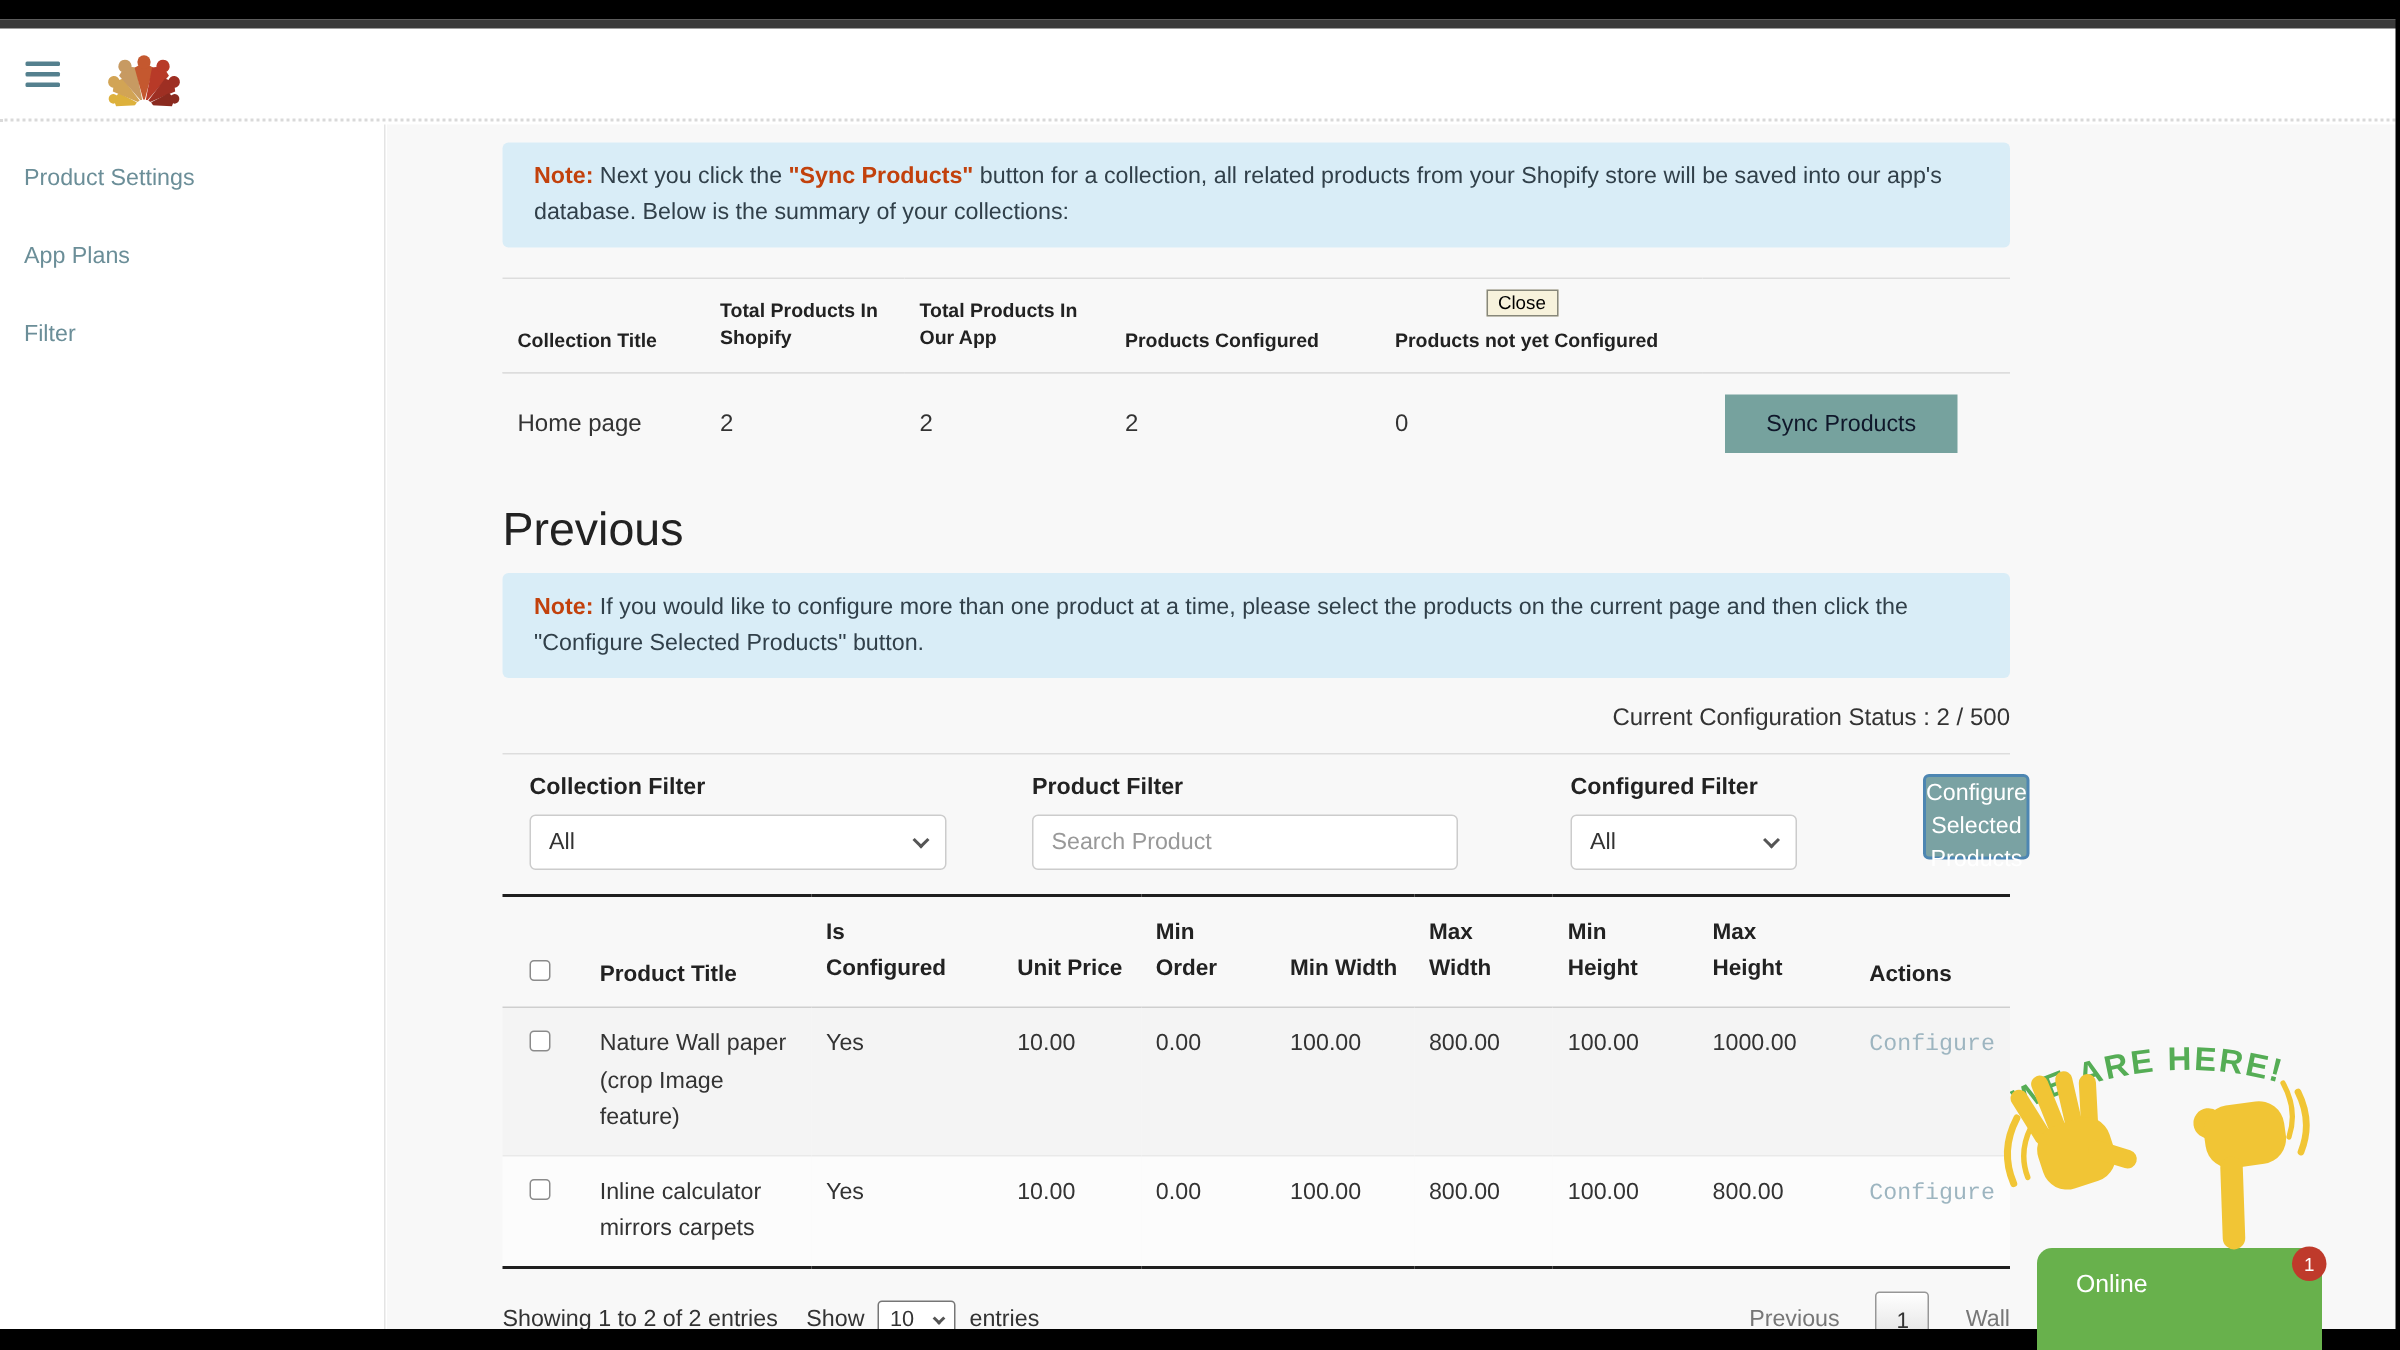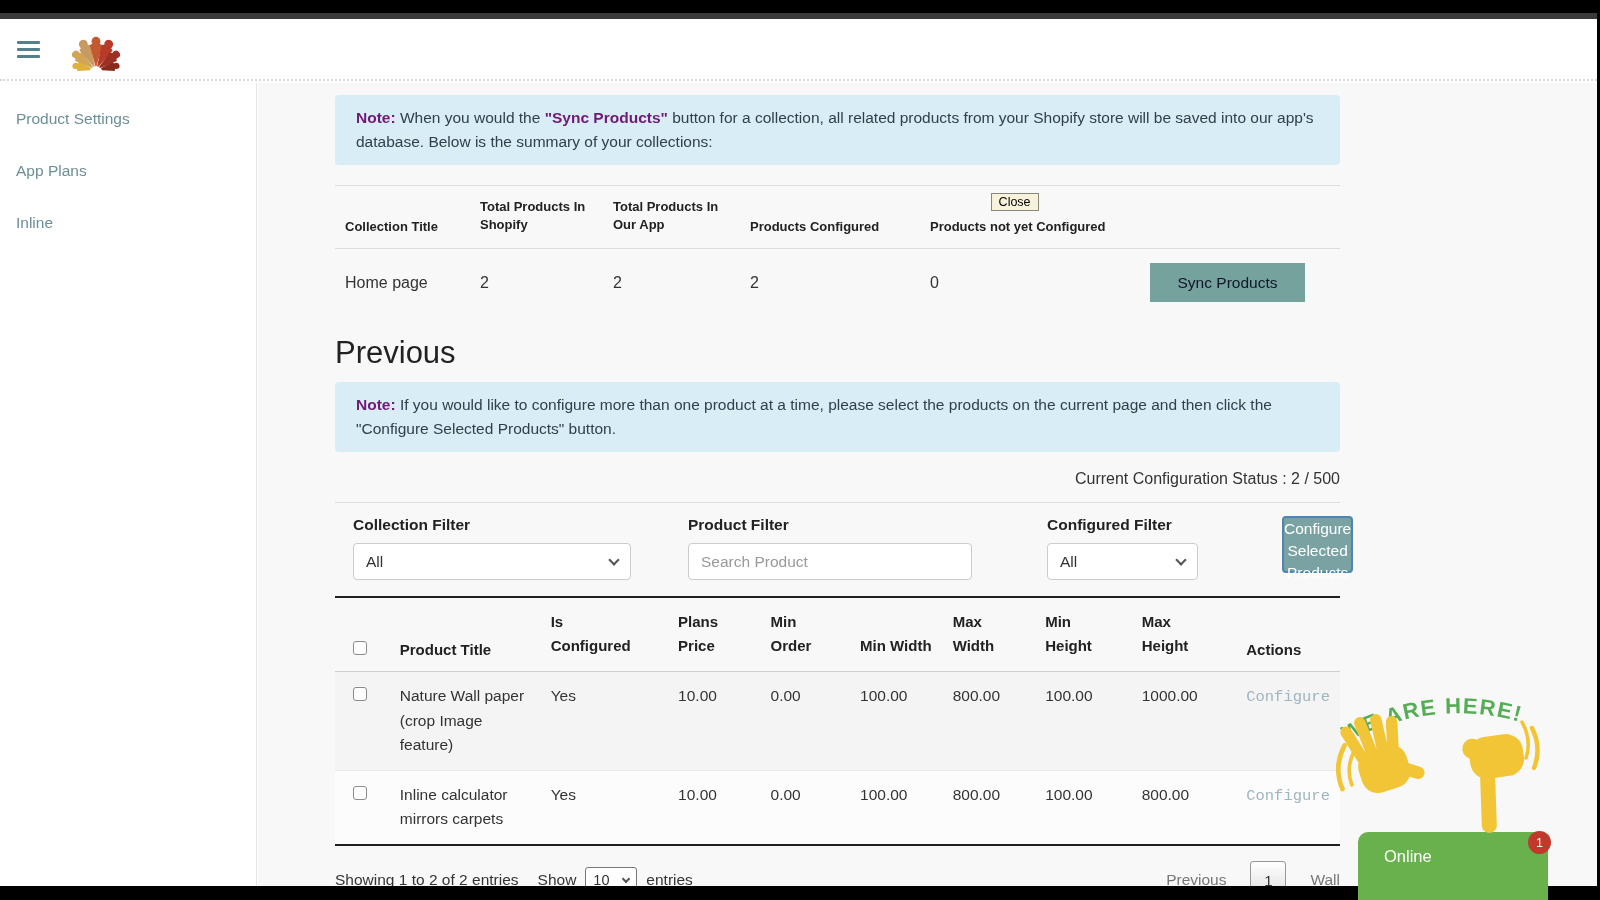--- a/index.html
+++ b/index.html
@@ -24,21 +24,21 @@
              border-right:1px solid #e4e4e4; z-index:4; }
   .sidebar ul { list-style:none; padding-top:10px; }
   .sidebar li { padding:17px 16px; font-size:15.5px; color:#6b8e98; cursor:pointer; }
 
   
   .main { position:absolute; top:83px; left:258px; right:3px; bottom:14px; background:#f8f8f8; overflow:hidden; }
   .content { width:1005px; margin-left:77px; }
 
   .note { background:#d9edf7; border-radius:4px; padding:11px 21px; font-size:15.5px;
           line-height:24px; color:#31404a; }
-  .note b { color:#701a75; }
+  .note b { color:#c2410c; }
   .note-sync { margin-top:12px; }
   .note-config { margin-top:10px; }
 
   
   table { border-collapse:collapse; width:100%; }
   .collections-table { margin-top:20px; }
   .collections-table thead th { border-top:1px solid #ddd; border-bottom:1px solid #ddd;
       font-size:13px; font-weight:bold; color:#222; text-align:left; vertical-align:bottom;
       padding:12px 10px 14px; position:relative; }
   .collections-table tbody td { padding:14px 10px; font-size:16px; color:#333; }
@@ -158,29 +158,29 @@
         </g>
     </g>
     <circle cx="32" cy="53" r="7" fill="#ffffff"></circle>
   </svg>
 </div>
 
 <div class="sidebar">
   <ul>
     <li>Product Settings</li>
     <li>App Plans</li>
-    <li>Inline</li>
+    <li>Filter</li>
   </ul>
 </div>
 
 <div class="main">
   <div class="content">
 
     <div class="note note-sync">
-      <b>Note:</b><span> When you would the </span><b>"Sync Products"</b><span> button for a collection, all related products from your Shopify store will be saved into our app's database. Below is the summary of your collections:</span>
+      <b>Note:</b><span> Next you click the </span><b>"Sync Products"</b><span> button for a collection, all related products from your Shopify store will be saved into our app's database. Below is the summary of your collections:</span>
     </div>
 
     <table class="collections-table">
       <thead>
         <tr>
           <th style="width:135px"><span>Collection Title</span></th>
           <th style="width:133px"><span class="hdr2">Total Products In Shopify</span></th>
           <th style="width:137px"><span class="hdr2">Total Products In Our App</span></th>
           <th style="width:180px"><span>Products Configured</span></th>
           <th style="width:215px">
@@ -231,21 +231,21 @@
       </div>
       <button class="configure-btn">Configure Selected Products</button>
     </div>
 
     <table class="products-table">
       <thead>
         <tr>
           <th style="width:55px" class="cb-cell"><input type="checkbox" style=""></th>
           <th style="width:152px"><span>Product Title</span></th>
           <th style="width:128px"><span class="hw">Is Configured</span></th>
-          <th style="width:93px"><span class="hw">Plans Price</span></th>
+          <th style="width:93px"><span class="hw">Unit Price</span></th>
           <th style="width:90px"><span class="hw">Min Order</span></th>
           <th style="width:93px"><span class="hw">Min Width</span></th>
           <th style="width:93px"><span class="hw">Max Width</span></th>
           <th style="width:97px"><span class="hw">Min Height</span></th>
           <th style="width:105px"><span class="hw">Max Height</span></th>
           <th style="width:99px"><span>Actions</span></th>
         </tr>
       </thead>
       <tbody>
         <tr class="row-odd">

